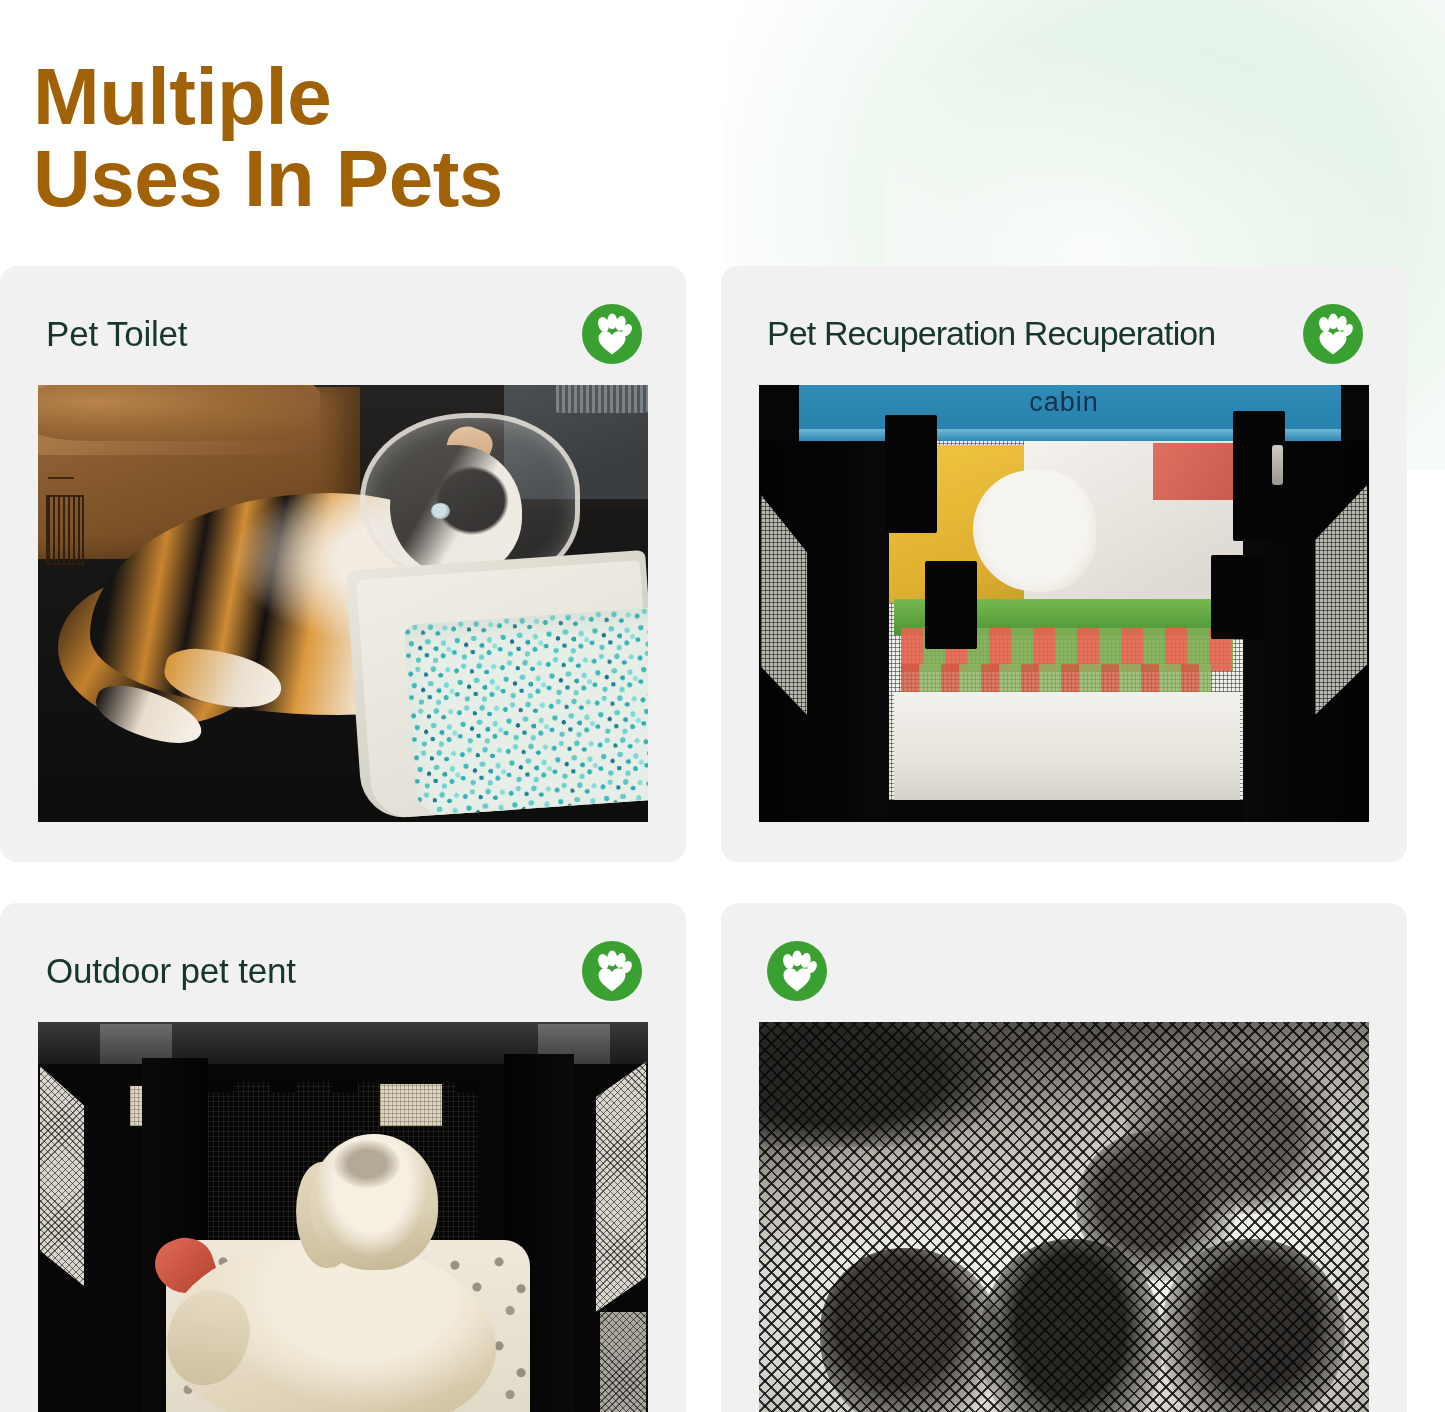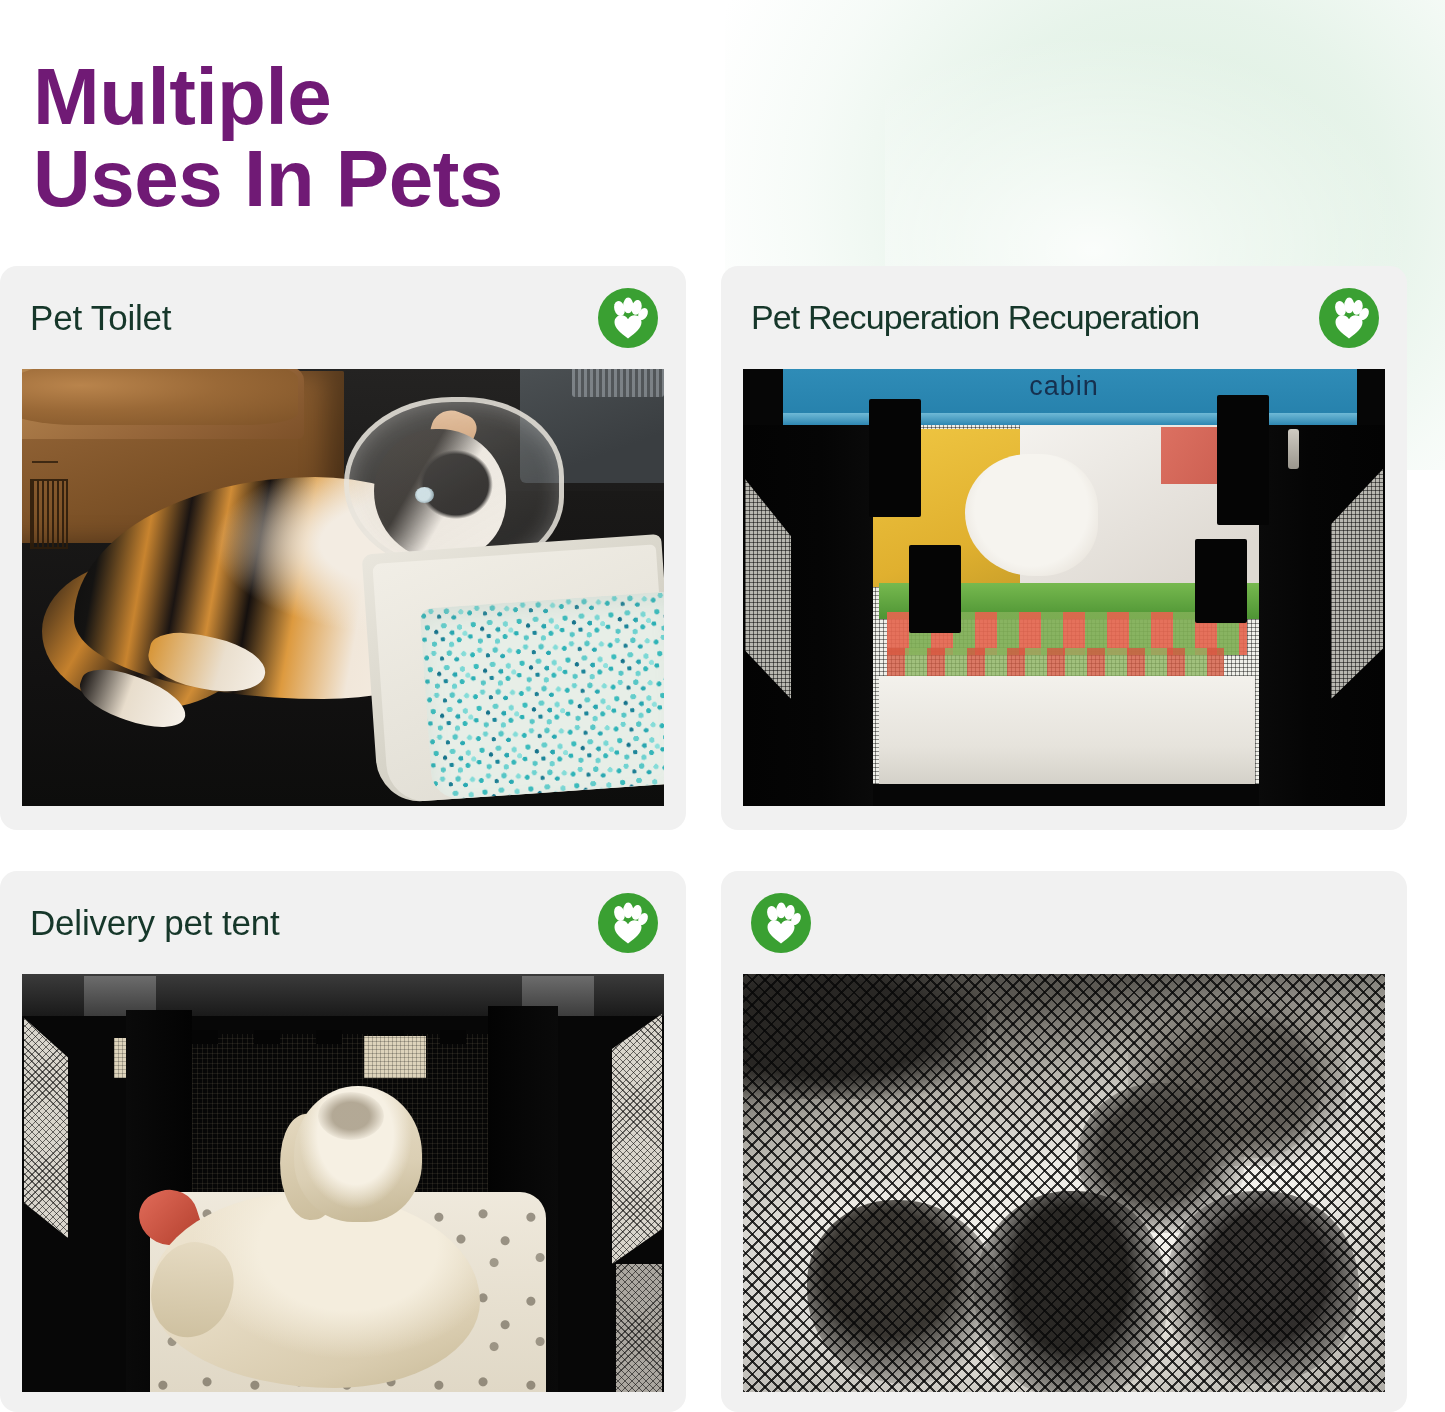--- a/index.html
+++ b/index.html
@@ -47,21 +47,21 @@
     z-index: 1;
   }
 
   .content { position: relative; z-index: 2; }
 
   .headline {
     position: absolute;
     left: 33px;
     top: 2px;
     width: 760px;
-    color: #701a75;
+    color: #a16207;
     font-size: 80px;
     line-height: 1.03;
     font-weight: bold;
     letter-spacing: -0.5px;
     white-space: pre-line;
   }
 
   .grid {
     position: absolute;
     left: 0;
@@ -72,21 +72,21 @@
     display: flex;
     gap: 35px;
     padding: 0 22px 0 0;
   }
   .row + .row { margin-top: 41px; }
 
   .card {
     width: 686px;
     background: #f1f1f1;
     border-radius: 17px;
-    padding: 0;
+    padding: 16px;
     box-sizing: border-box;
     overflow: hidden;
   }
   .card-head {
     display: flex;
     align-items: center;
     justify-content: space-between;
     height: 103px;
     padding: 0 28px 0 30px;
     box-sizing: border-box;
@@ -625,21 +625,21 @@
             <div class="zipper"></div>
           </div>
         </div>
 
       </div>
 
       <div class="row">
 
         <div class="card">
           <div class="card-head">
-            <div class="card-title">Delivery pet tent</div>
+            <div class="card-title">Outdoor pet tent</div>
             <div class="paw-badge">
               <svg viewBox="0 0 60 60" aria-hidden="true">
                 <ellipse cx="21.5" cy="20.5" rx="5.2" ry="7.6" fill="#ffffff" transform="rotate(-16 21.5 20.5)"></ellipse>
                 <ellipse cx="30.2" cy="17.4" rx="5.0" ry="7.8" fill="#ffffff"></ellipse>
                 <ellipse cx="38.6" cy="19.4" rx="4.9" ry="7.5" fill="#ffffff" transform="rotate(14 38.6 19.4)"></ellipse>
                 <ellipse cx="45.0" cy="26.0" rx="4.3" ry="6.4" fill="#ffffff" transform="rotate(30 45 26)"></ellipse>
                 <path d="M30 50.5 C22 44.5 16.5 39.5 16.5 34.2 C16.5 30.1 19.6 27.3 23.3 27.3 C26.1 27.3 28.6 28.9 30 31.2 C31.4 28.9 33.9 27.3 36.7 27.3 C40.4 27.3 43.5 30.1 43.5 34.2 C43.5 39.5 38 44.5 30 50.5 Z" fill="#ffffff"></path>
               </svg>
             </div>
           </div>

